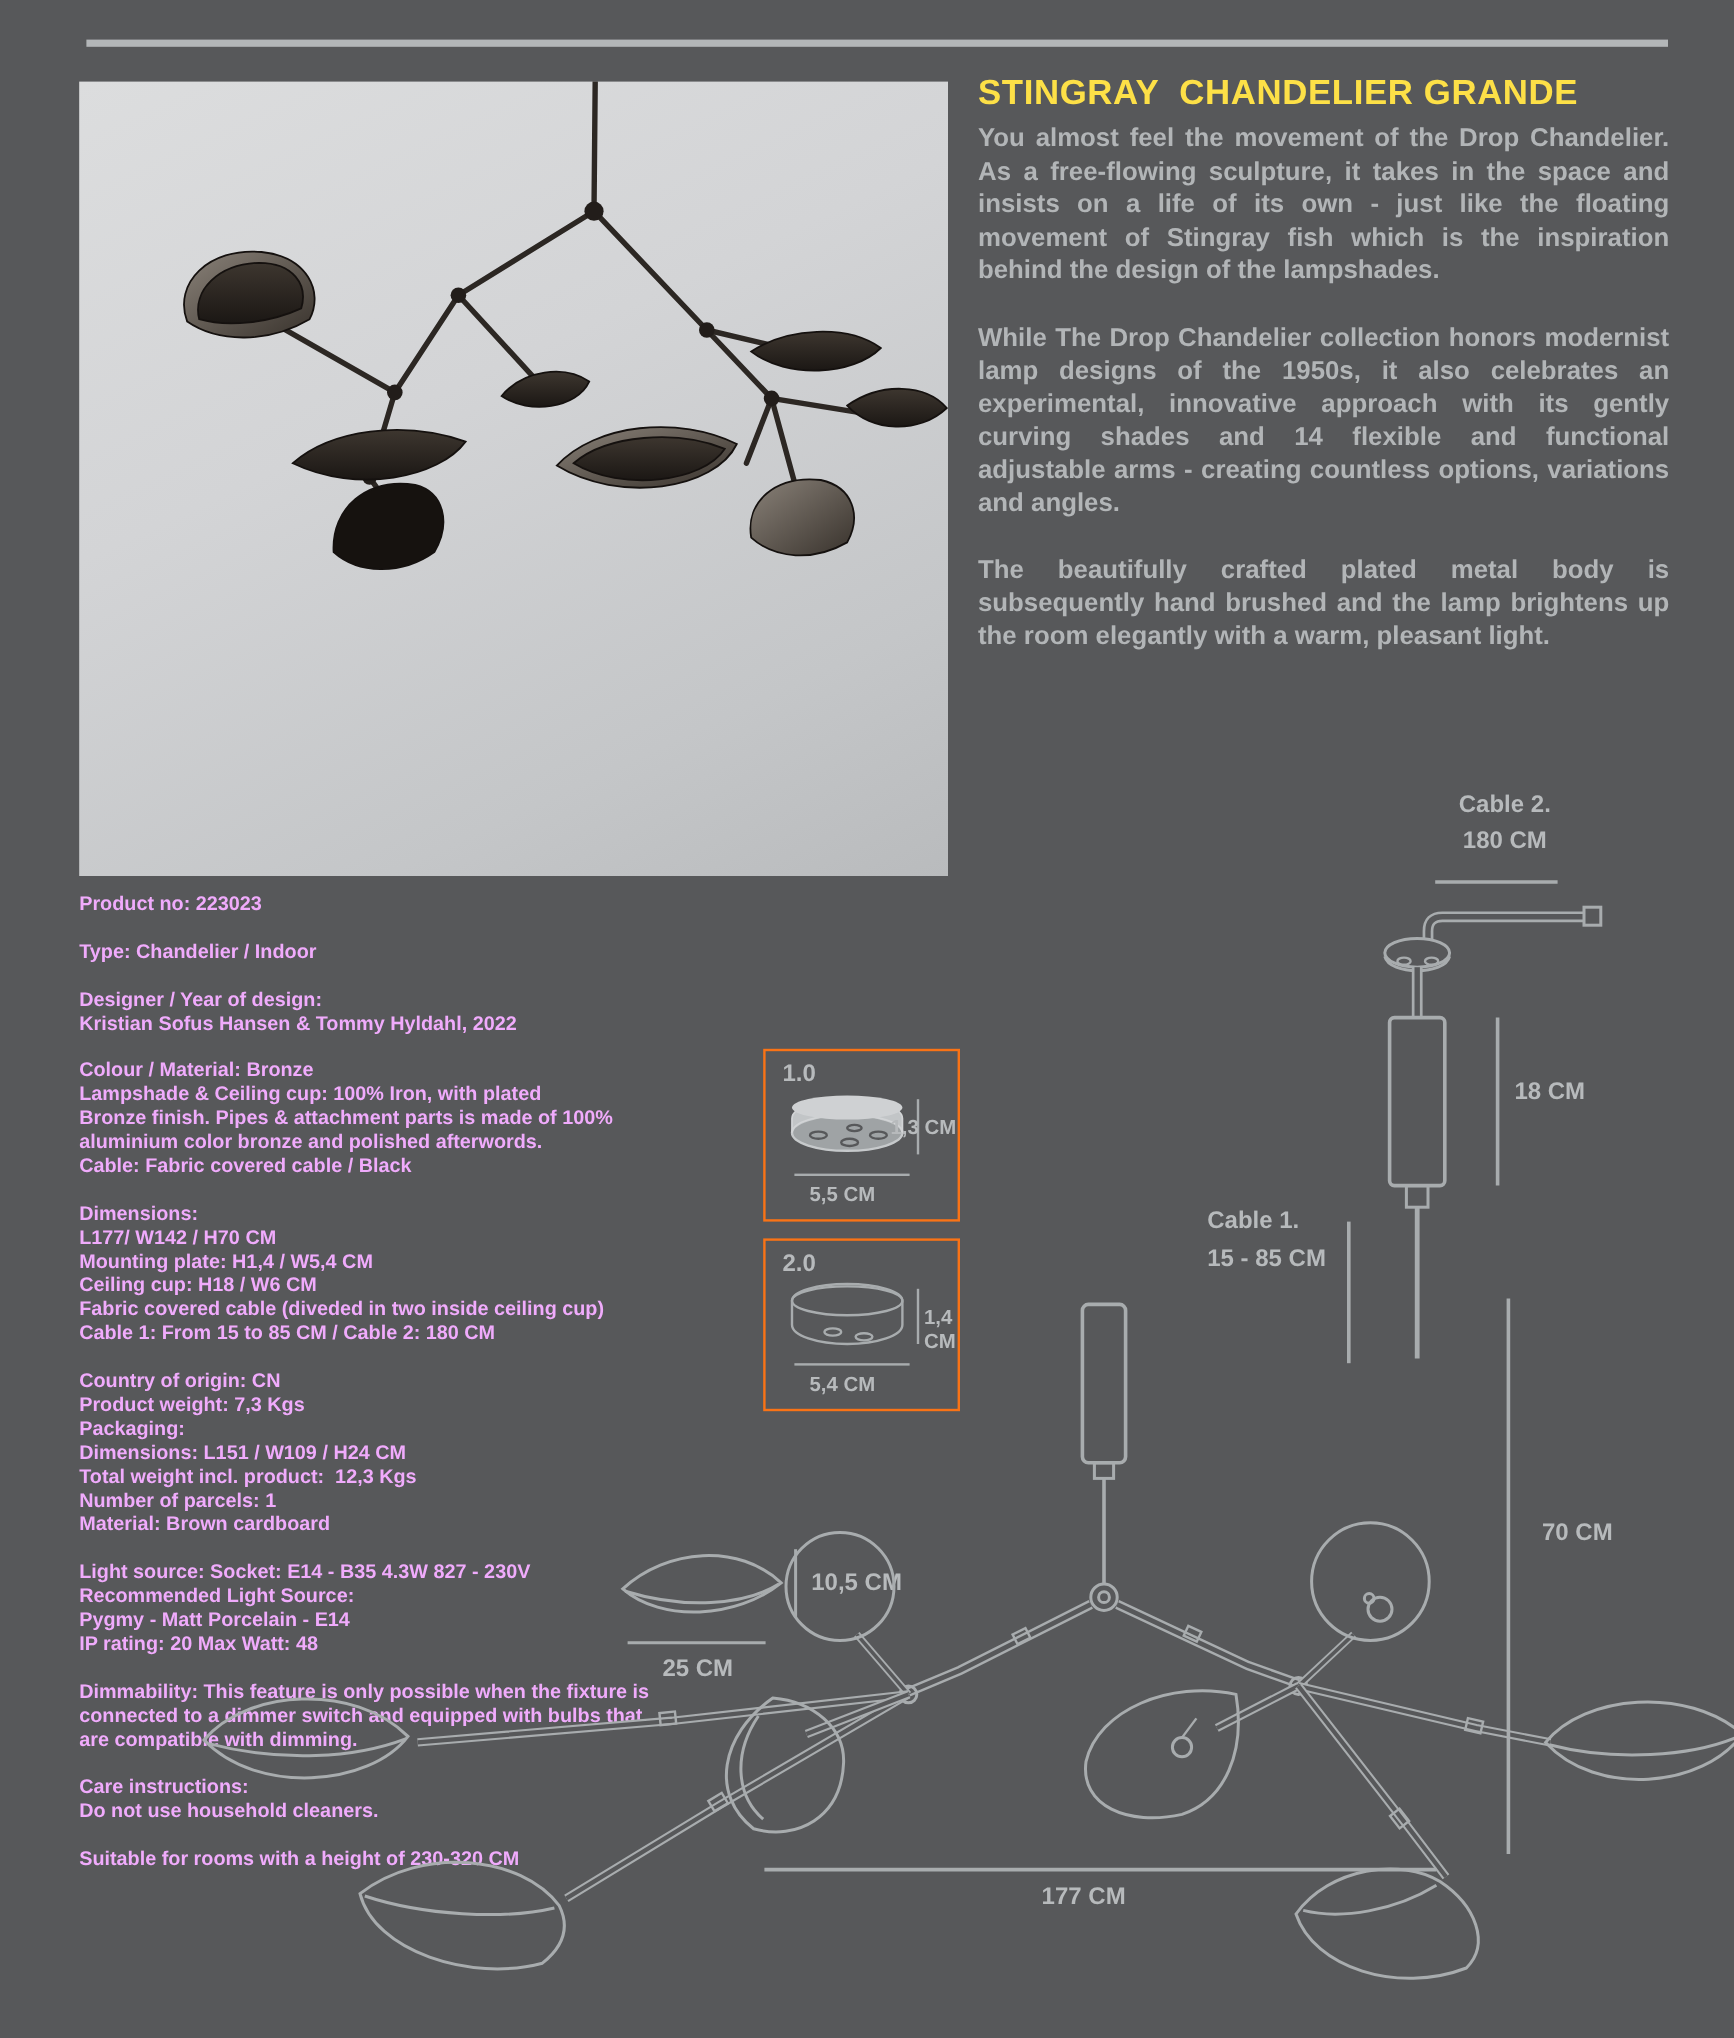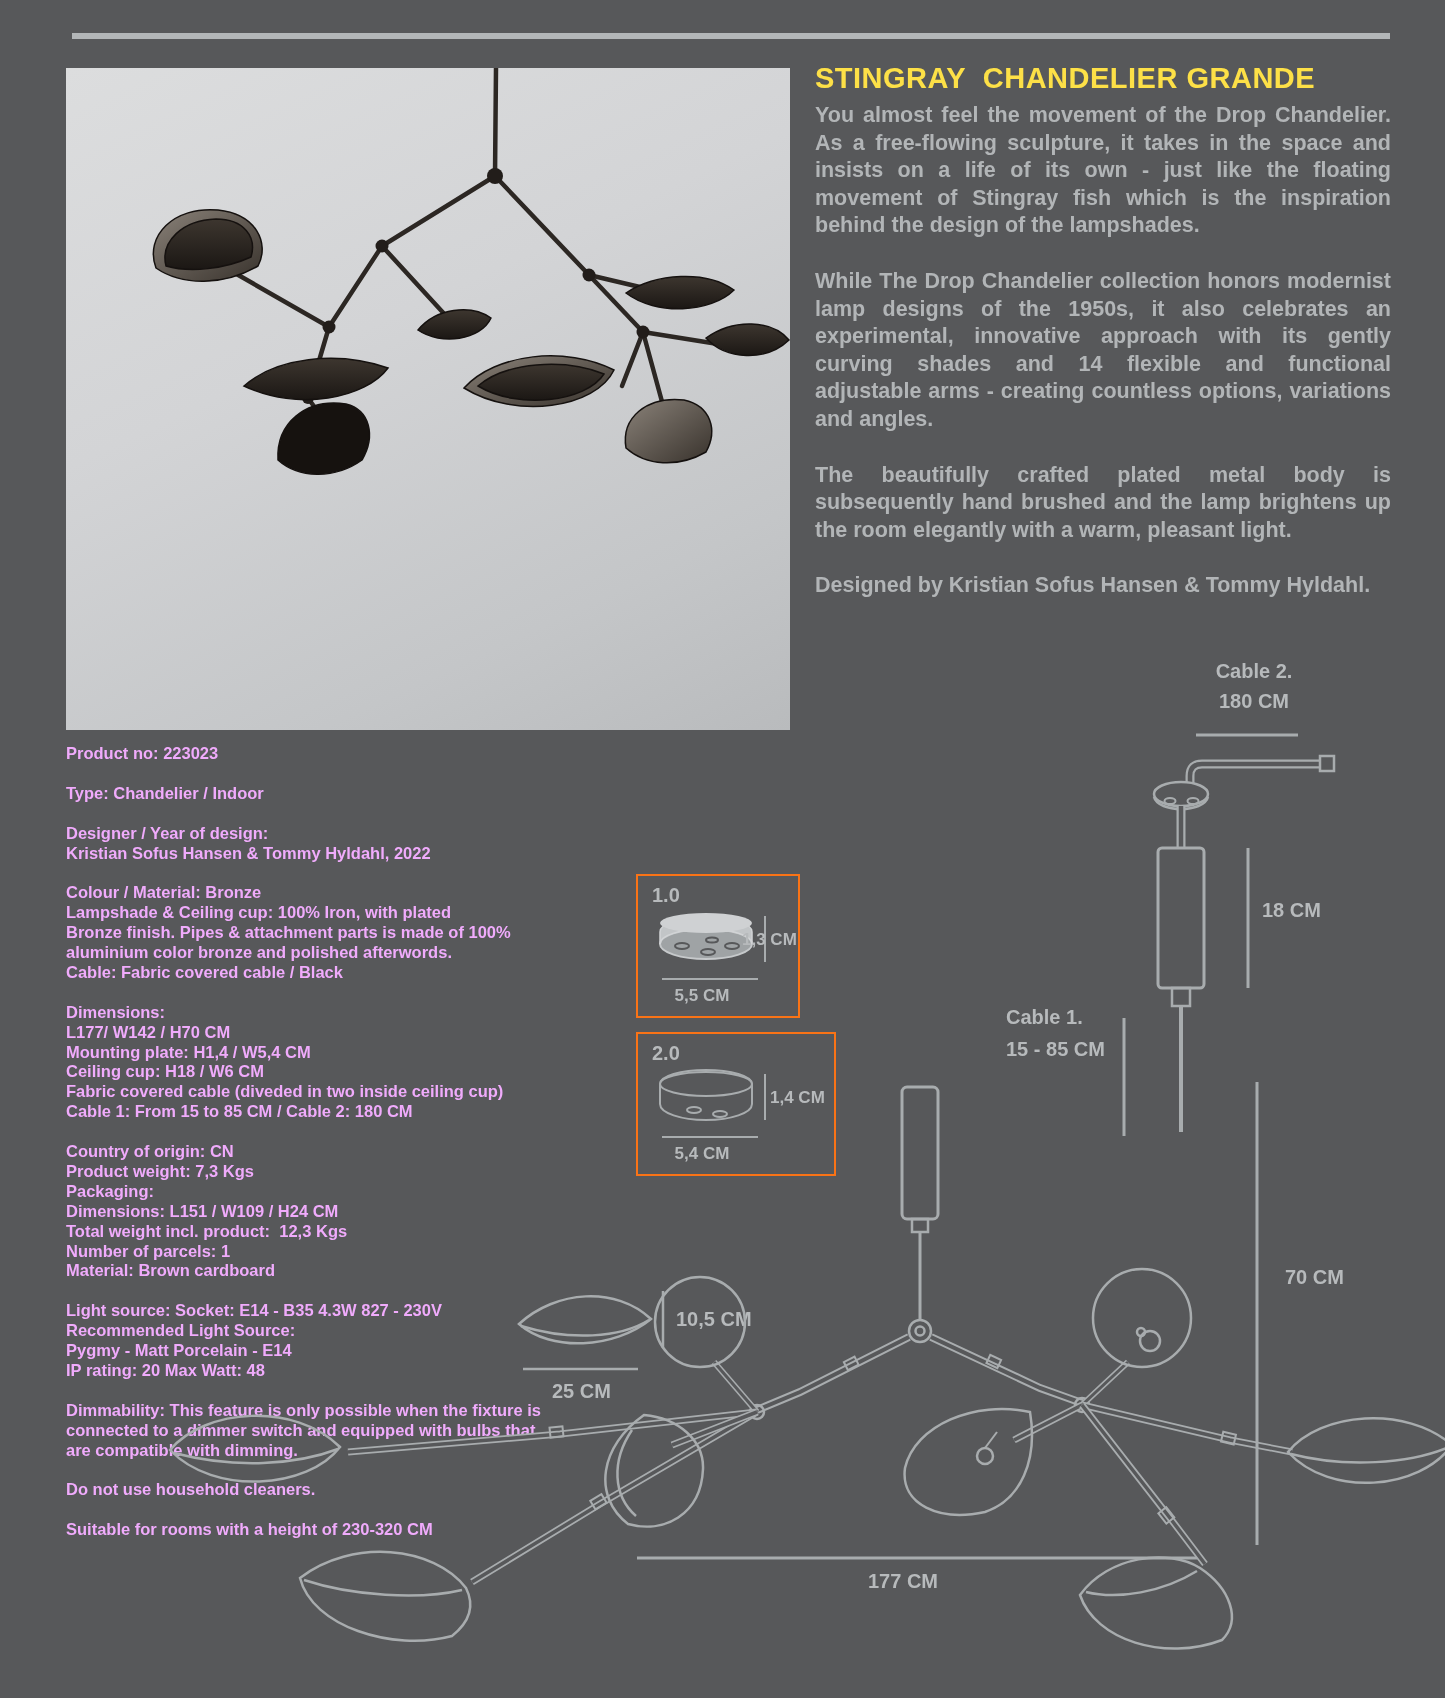--- a/index.html
+++ b/index.html
@@ -112,21 +112,20 @@
       </g>
     </svg>
   </div>
 
   <div class="rightcol">
     <h1>STINGRAY  CHANDELIER GRANDE</h1>
     <div>
         <p>You almost feel the movement of the Drop Chandelier. As a free-flowing sculpture, it takes in the space and insists on a life of its own - just like the floating movement of Stingray fish which is the inspiration behind the design of the lampshades.</p>
         <p>While The Drop Chandelier collection honors modernist lamp designs of the 1950s, it also celebrates an experimental, innovative approach with its gently curving shades and 14 flexible and functional adjustable arms - creating countless options, variations and angles.</p>
         <p>The beautifully crafted plated metal body is subsequently hand brushed and the lamp brightens up the room elegantly with a warm, pleasant light.</p>
-        <p>Designed by Kristian Sofus Hansen &amp; Tommy Hyldahl.</p>
       </div>
   </div>
 
   <div class="specs">
     <div>
         <div class="ln">Product no: 223023</div>
         <div class="ln"></div>
         <div class="ln">Type: Chandelier / Indoor</div>
         <div class="ln"></div>
         <div class="ln">Designer / Year of design:</div>
@@ -155,20 +154,21 @@
         <div class="ln"></div>
         <div class="ln">Light source: Socket: E14 - B35 4.3W 827 - 230V</div>
         <div class="ln">Recommended Light Source:</div>
         <div class="ln">Pygmy - Matt Porcelain - E14</div>
         <div class="ln">IP rating: 20 Max Watt: 48</div>
         <div class="ln"></div>
         <div class="ln">Dimmability: This feature is only possible when the fixture is</div>
         <div class="ln">connected to a dimmer switch and equipped with bulbs that</div>
         <div class="ln">are compatible with dimming.</div>
         <div class="ln"></div>
+        <div class="ln">Care instructions:</div>
         <div class="ln">Do not use household cleaners.</div>
         <div class="ln"></div>
         <div class="ln">Suitable for rooms with a height of 230-320 CM</div>
       </div>
   </div>
 
   <div class="platebox" style="left:636px;top:874px;">
     <div class="tag">1.0</div>
     <svg width="104" height="60" viewBox="0 0 104 60">
       <ellipse cx="50" cy="34" rx="46" ry="15" fill="#9fa3a5" stroke="#c6c9cb" stroke-width="2"></ellipse>
@@ -180,21 +180,21 @@
         <ellipse cx="76" cy="36" rx="7" ry="3"></ellipse>
         <ellipse cx="56" cy="30" rx="6" ry="2.6"></ellipse>
       </g>
     </svg>
     <div class="hline"></div>
     <div class="hdim-in" style="left:104px;">1,3 CM</div>
     <div class="wline"></div>
     <div class="wdim">5,5 CM</div>
   </div>
 
-  <div class="platebox" style="left:636px;top:1032px;padding-left:36px;">
+  <div class="platebox" style="left:636px;top:1032px;">
     <div class="tag">2.0</div>
     <svg width="104" height="60" viewBox="0 0 104 60">
       <g fill="none" stroke="#a8acae" stroke-width="2">
         <path d="M4,16 C4,8 25,2 50,2 C75,2 96,8 96,16"></path>
         <path d="M4,16 L4,36 C4,45 25,52 50,52 C75,52 96,45 96,36 L96,16"></path>
         <ellipse cx="50" cy="16" rx="46" ry="12"></ellipse>
         <ellipse cx="38" cy="42" rx="7" ry="3"></ellipse>
         <ellipse cx="64" cy="46" rx="7" ry="3"></ellipse>
       </g>
     </svg>

